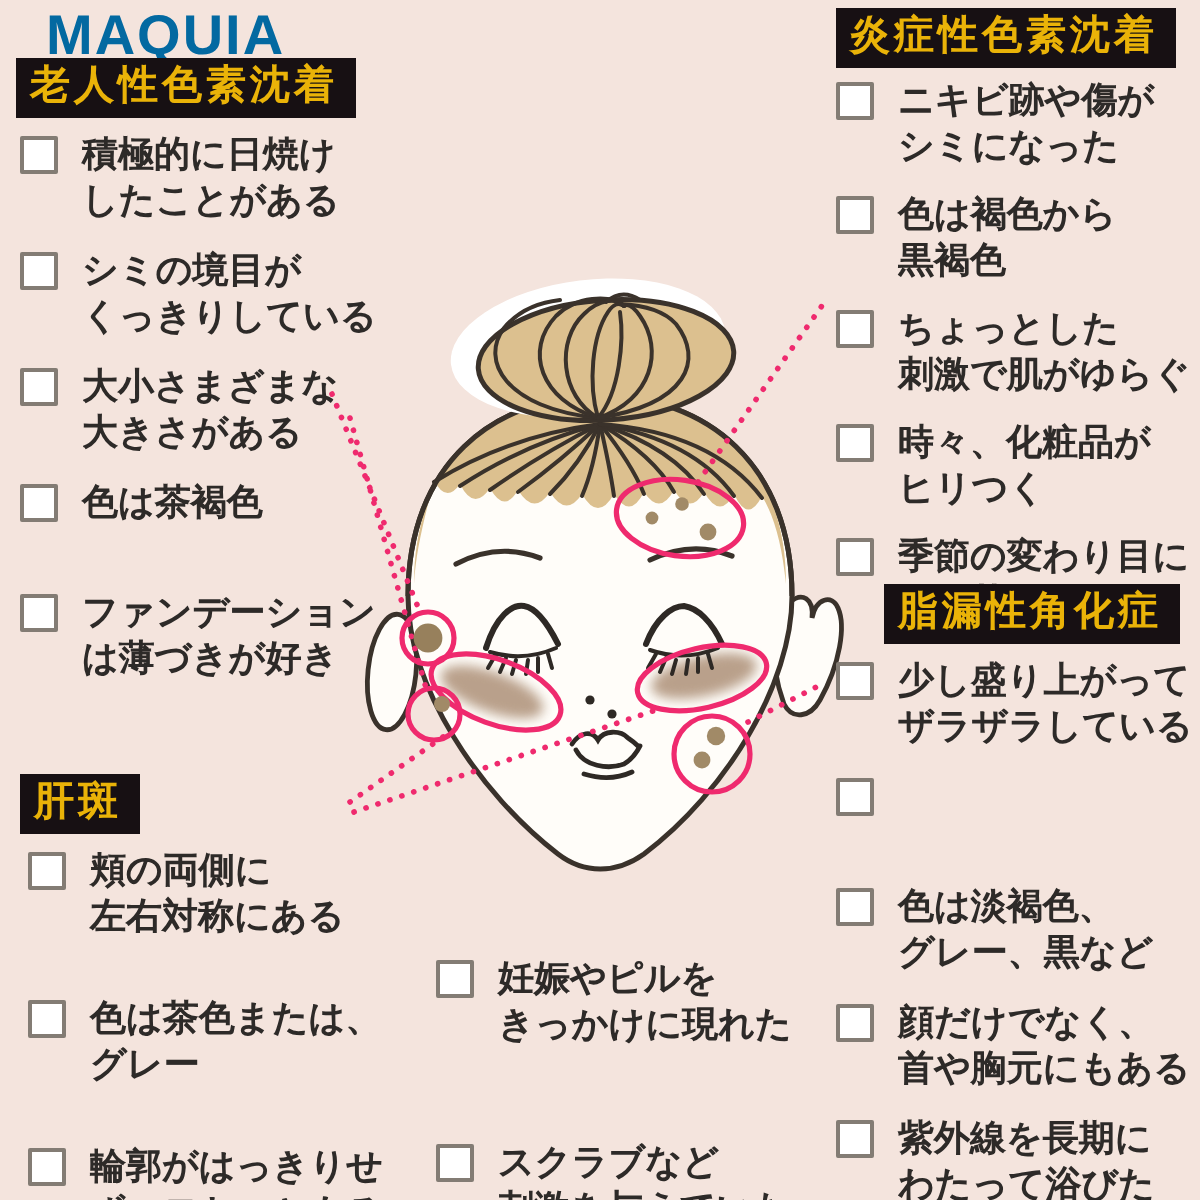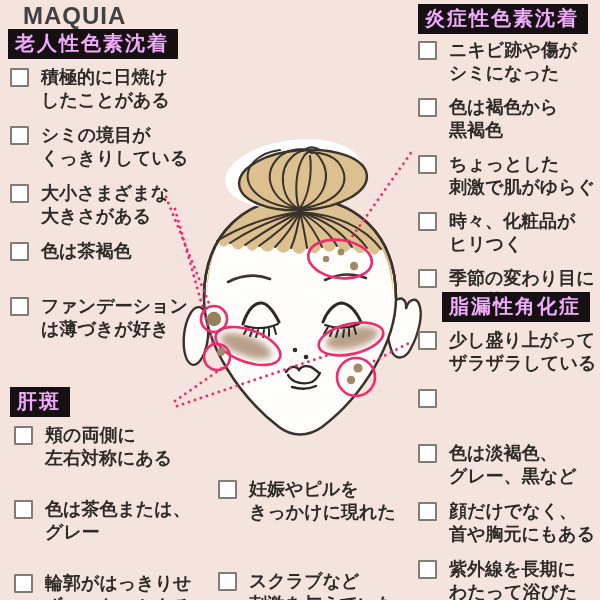--- a/index.html
+++ b/index.html
@@ -5,25 +5,26 @@
   html,body{margin:0;padding:0;}
   body{
     width:600px;height:600px;position:relative;overflow:hidden;
     background:#f4e4dd;
     font-family:"Liberation Sans","DejaVu Sans",sans-serif;
     color:#2d2a28;
   }
   .abs{position:absolute;}
   #illustration{position:absolute;left:0;top:0;width:600px;height:600px;}
   .logo{
-    font-size:24px;font-weight:800;letter-spacing:1px;
-    color:#404040;
+    font-size:28px;font-weight:800;letter-spacing:1px;
+    color:#0369a1;
+    text-decoration:underline;
   }
   .section-header{
-    display:inline-block;background:#171013;color:#f0abfc;
+    display:inline-block;background:#171013;color:#eab308;
     font-size:20px;font-weight:700;letter-spacing:2px;
     padding:3px 9px 5px 7px;line-height:1.1;
   }
   .check-list{display:flex;flex-direction:column;}
   .check-item{display:flex;align-items:flex-start;gap:12px;min-height:43px;margin-bottom:12px;}
   .check-item.tight{min-height:41px;margin-bottom:11px;}
   .check-item.wide{min-height:43px;margin-bottom:14px;}
   .checkbox{
     width:19px;height:19px;flex:0 0 19px;margin-top:2px;
     background:#ffffff;border:2px solid #837c74;border-radius:1px;

